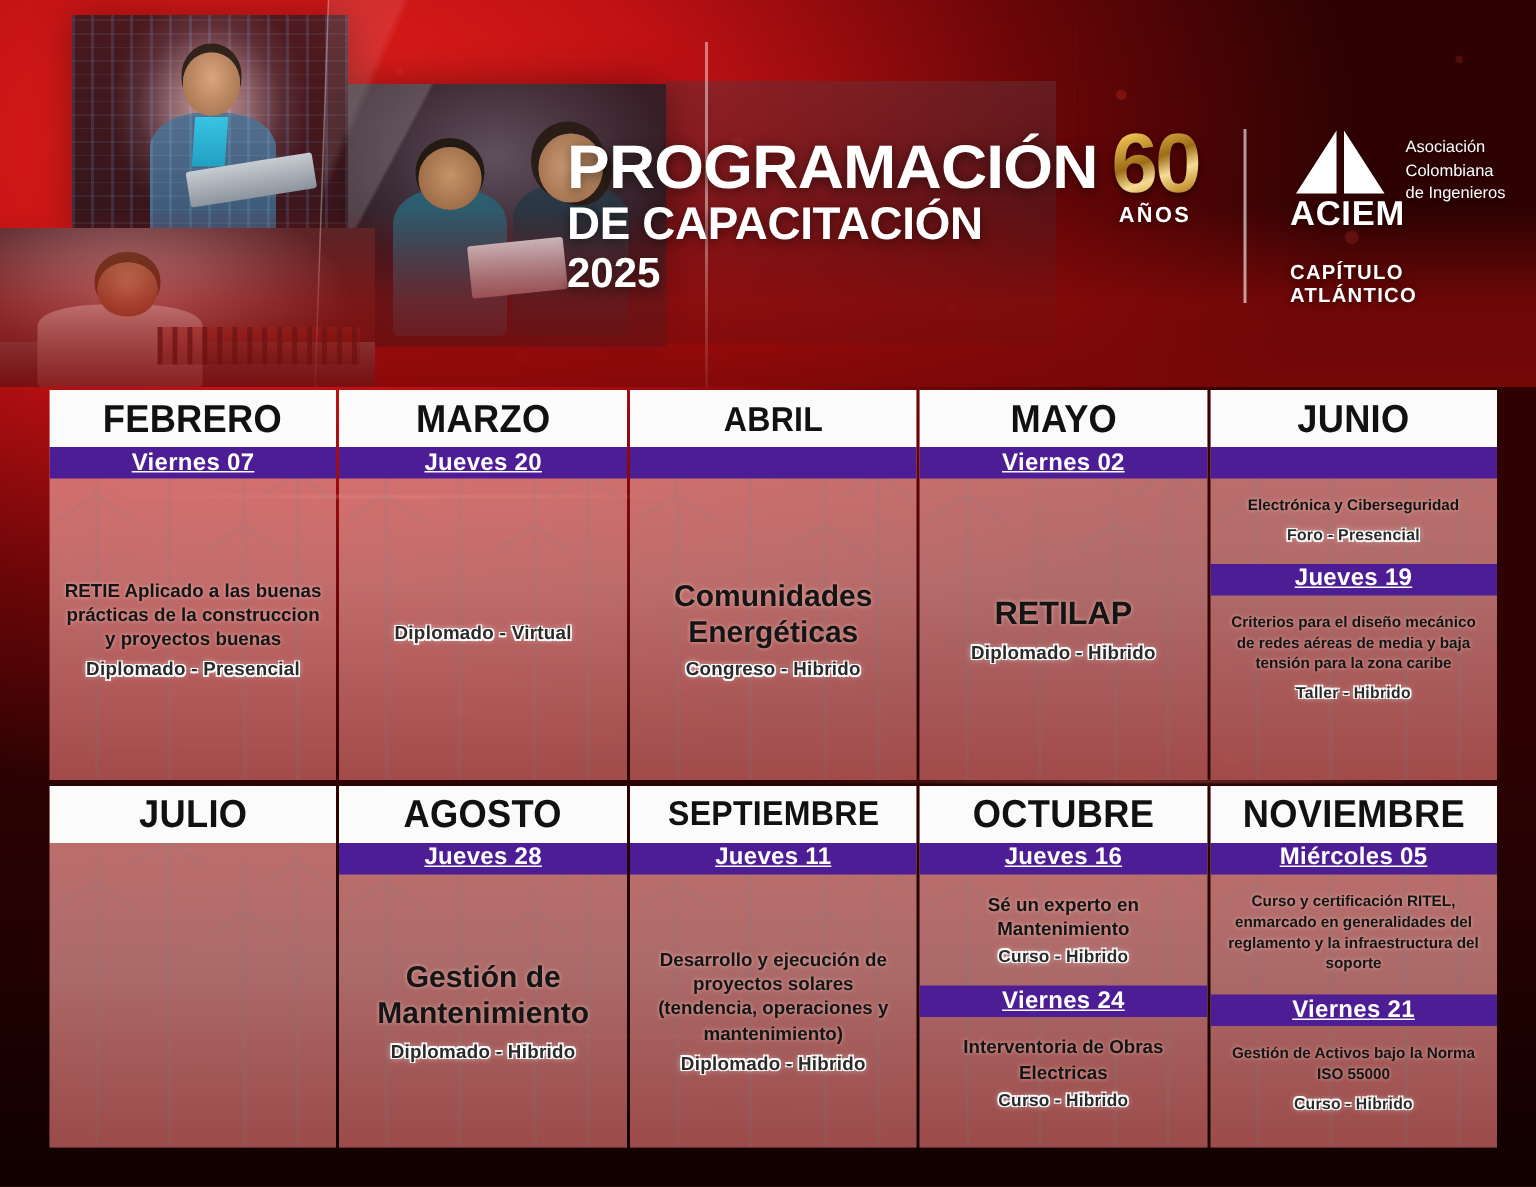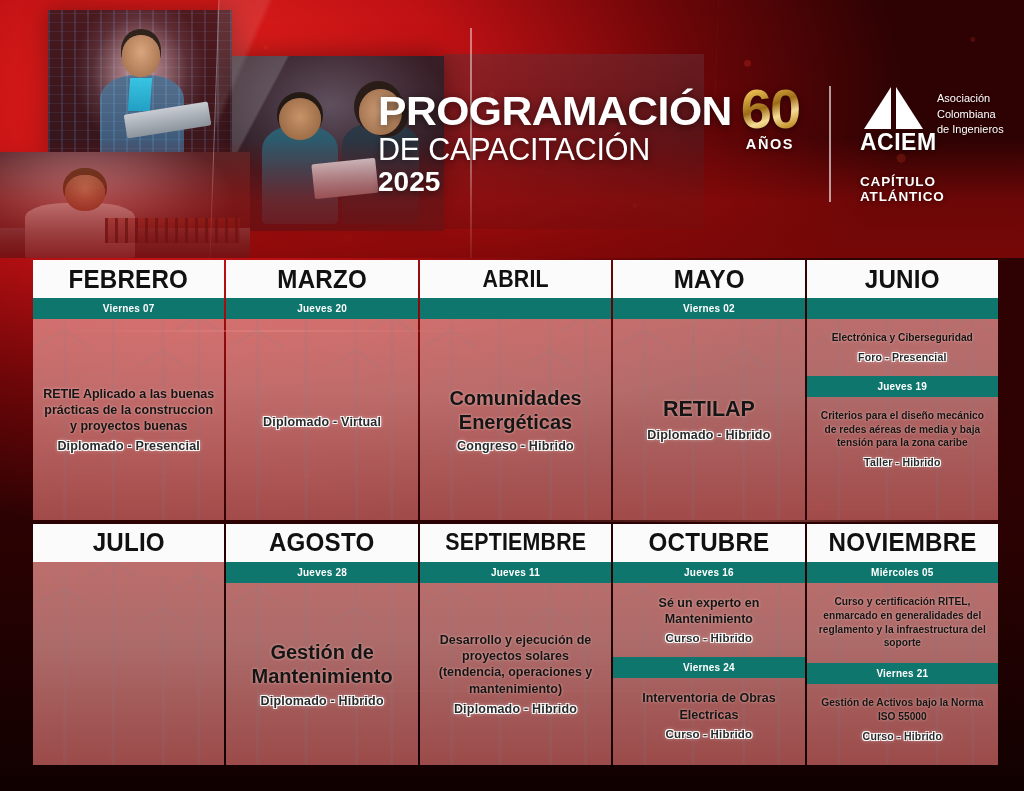--- a/index.html
+++ b/index.html
@@ -169,21 +169,21 @@
 
   
   .title-block { position: absolute; left: 378px; top: 92px; width: 320px; z-index: 6; }
   .t-main {
     font-size: 41px; font-weight: 900; color: #fff; letter-spacing: -.5px;
     line-height: .96; font-family: "Liberation Sans", sans-serif;
     transform: scaleX(1.04); transform-origin: left center;
     text-shadow: 0 2px 8px rgba(0,0,0,.55);
   }
   .t-sub {
-    font-size: 30.5px; font-weight: 400; color: #fff; letter-spacing: -.2px;
+    font-size: 30.5px; font-weight: 700; color: #fff; letter-spacing: -.2px;
     line-height: 1.06; margin-top: 2px;
     text-shadow: 0 2px 7px rgba(0,0,0,.5);
   }
   .t-year {
     font-size: 28px; font-weight: 900; color: #fff; line-height: 1.1; margin-top: 1px;
     text-shadow: 0 2px 7px rgba(0,0,0,.5);
   }
 
   
   .sixty { position: absolute; left: 722px; top: 84px; width: 96px; text-align: center; z-index: 6; }
@@ -250,25 +250,25 @@
     display:flex; align-items:center; justify-content:center;
     position: relative; z-index: 2;
   }
   .month-name {
     font-size: 26px; font-weight: 900; color: #111;
     letter-spacing: .2px; transform: scaleX(.93); white-space: nowrap;
   }
   .col:nth-child(3) .month-name { font-size: 23px; }
 
   .date-bar {
-    background: #0f766e;
+    background: #4c1d95;
     height: 21px;
     display:flex; align-items:center; justify-content:center;
-    color:#fff; font-size: 10px; font-weight: 700; letter-spacing: .2px;
-    position: relative; z-index: 2; flex: 0 0 auto;
+    color:#fff; font-size: 16px; font-weight: 700; letter-spacing: .2px;
+    position: relative; z-index: 2; flex: 0 0 auto; text-decoration: underline;
   }
   .date-bar.empty { color: transparent; }
 
   .slot {
     flex: 1 1 auto;
     display:flex; flex-direction:column; align-items:center; justify-content:center;
     padding: 4px 10px; position: relative; z-index: 2; text-align: center;
   }
   .slot.compact { flex: 0 0 auto; padding: 12px 9px 13px; }
 

